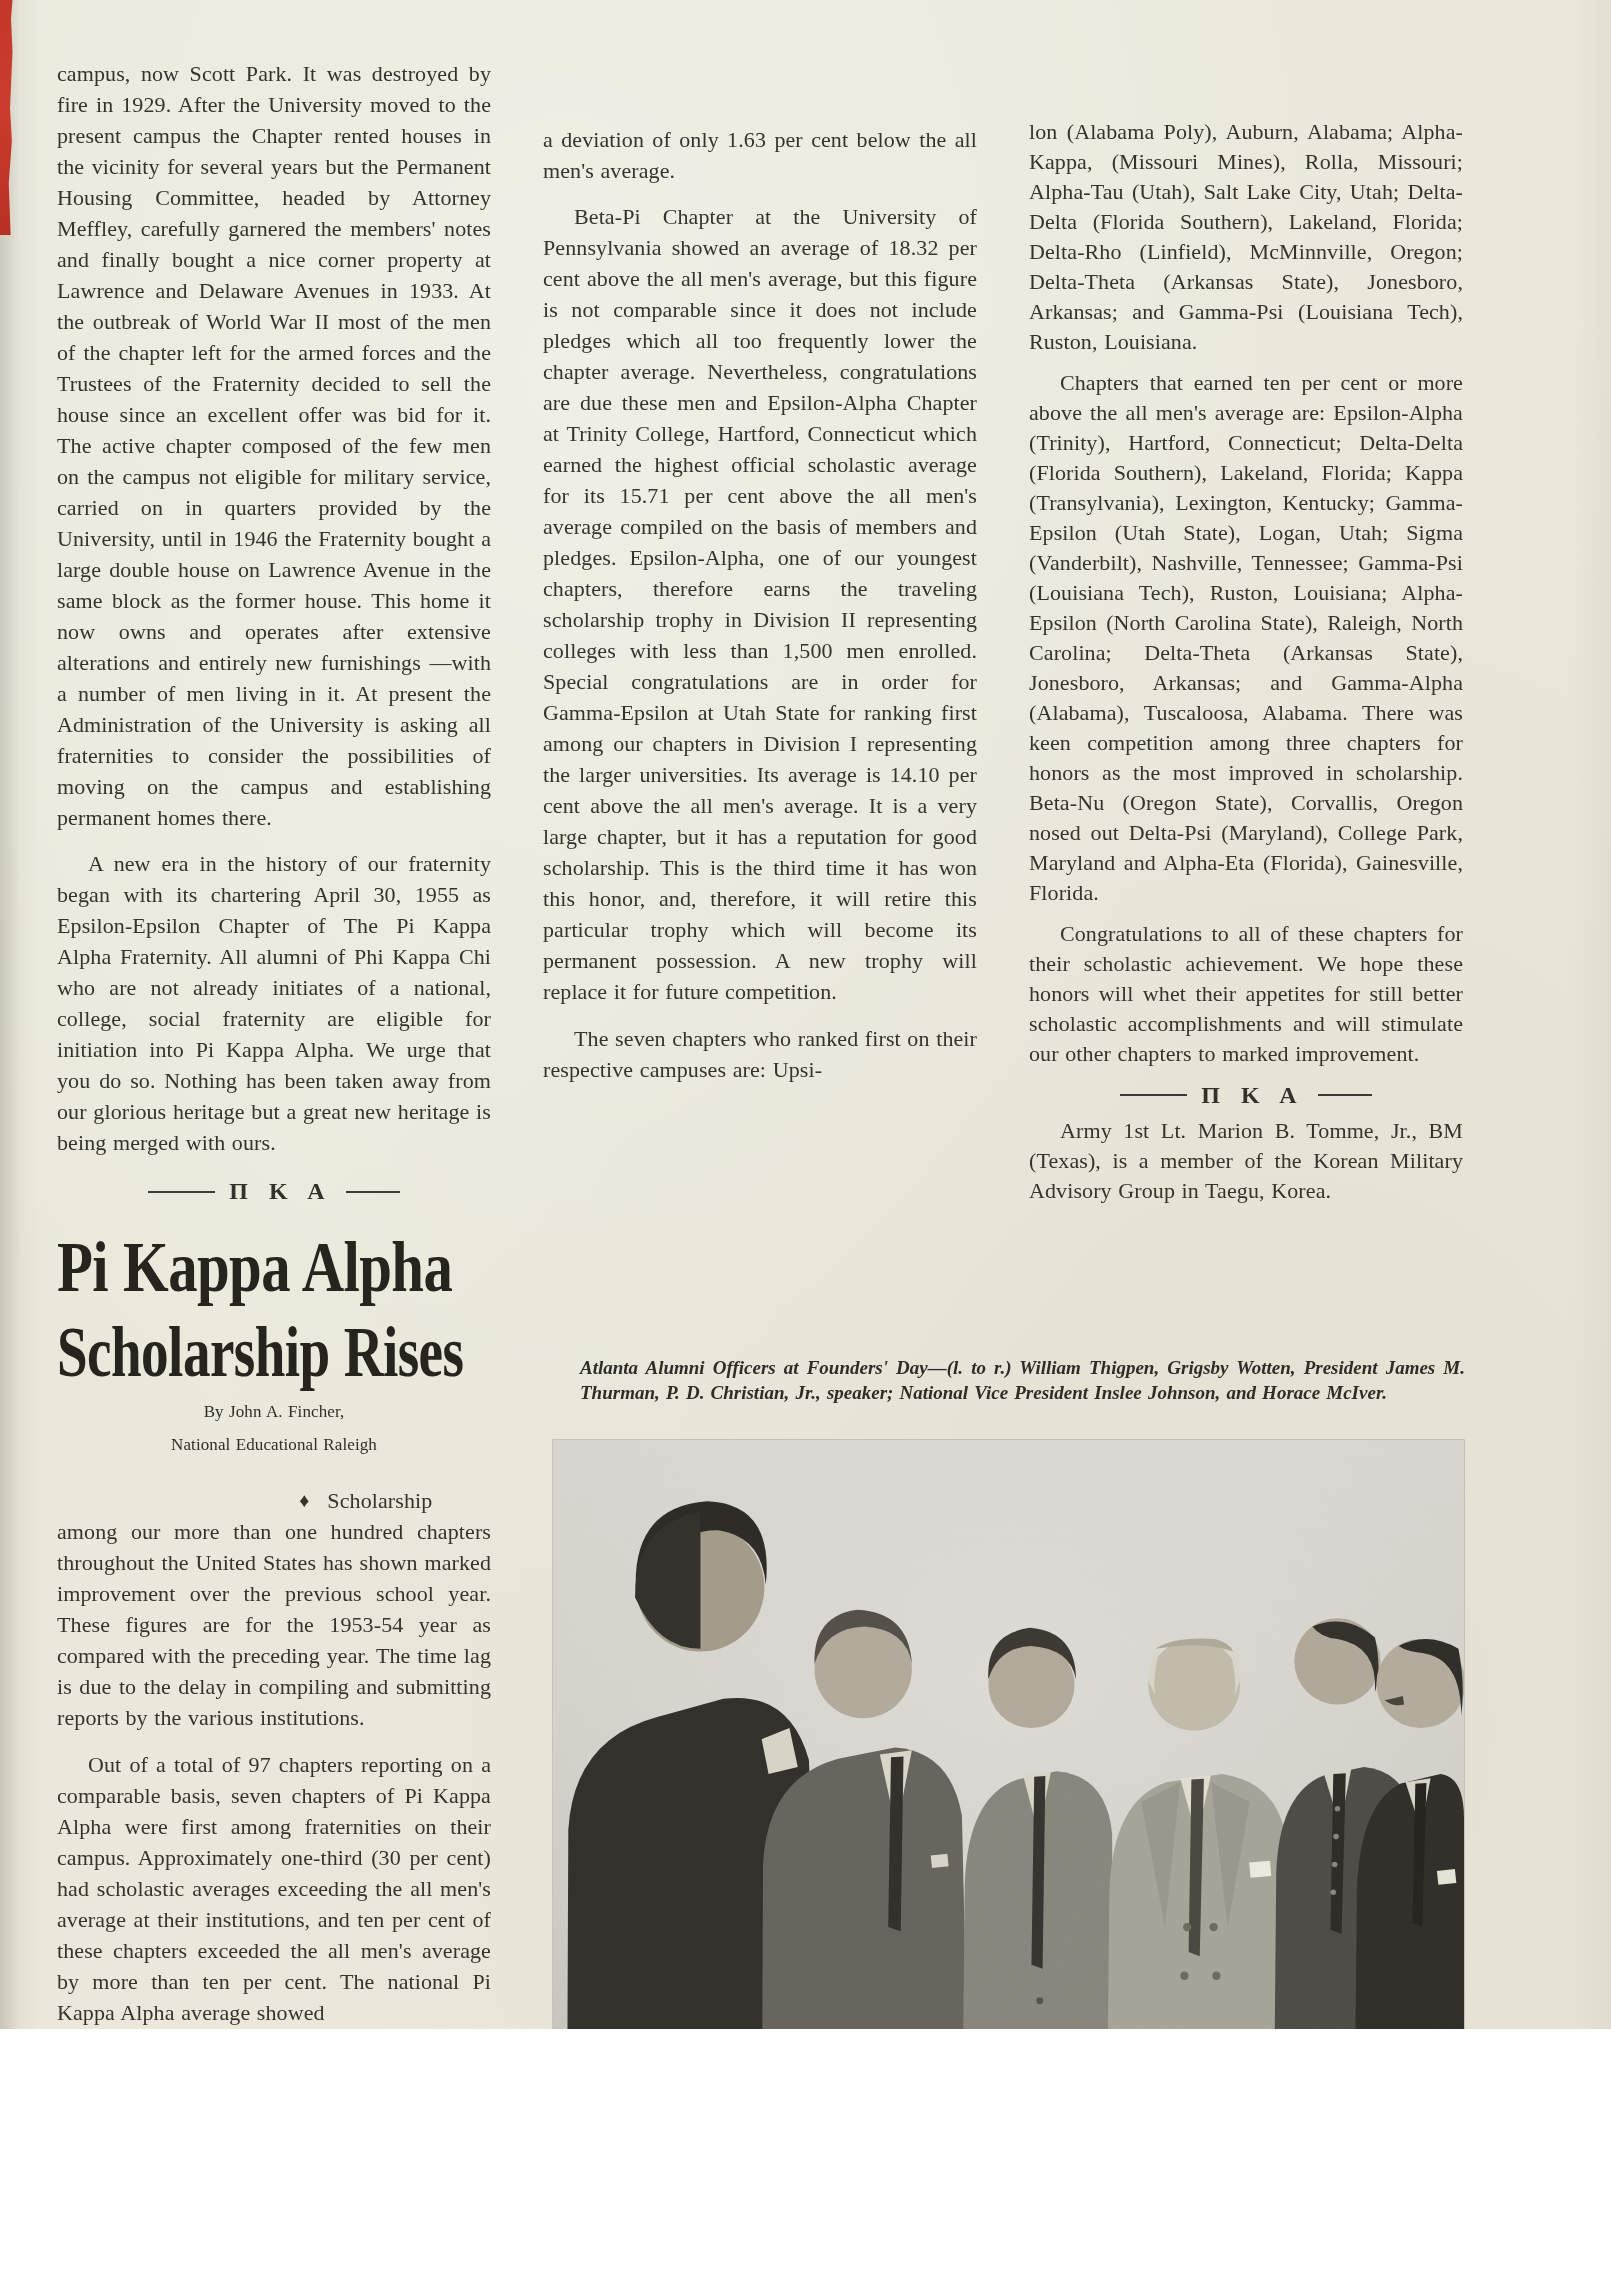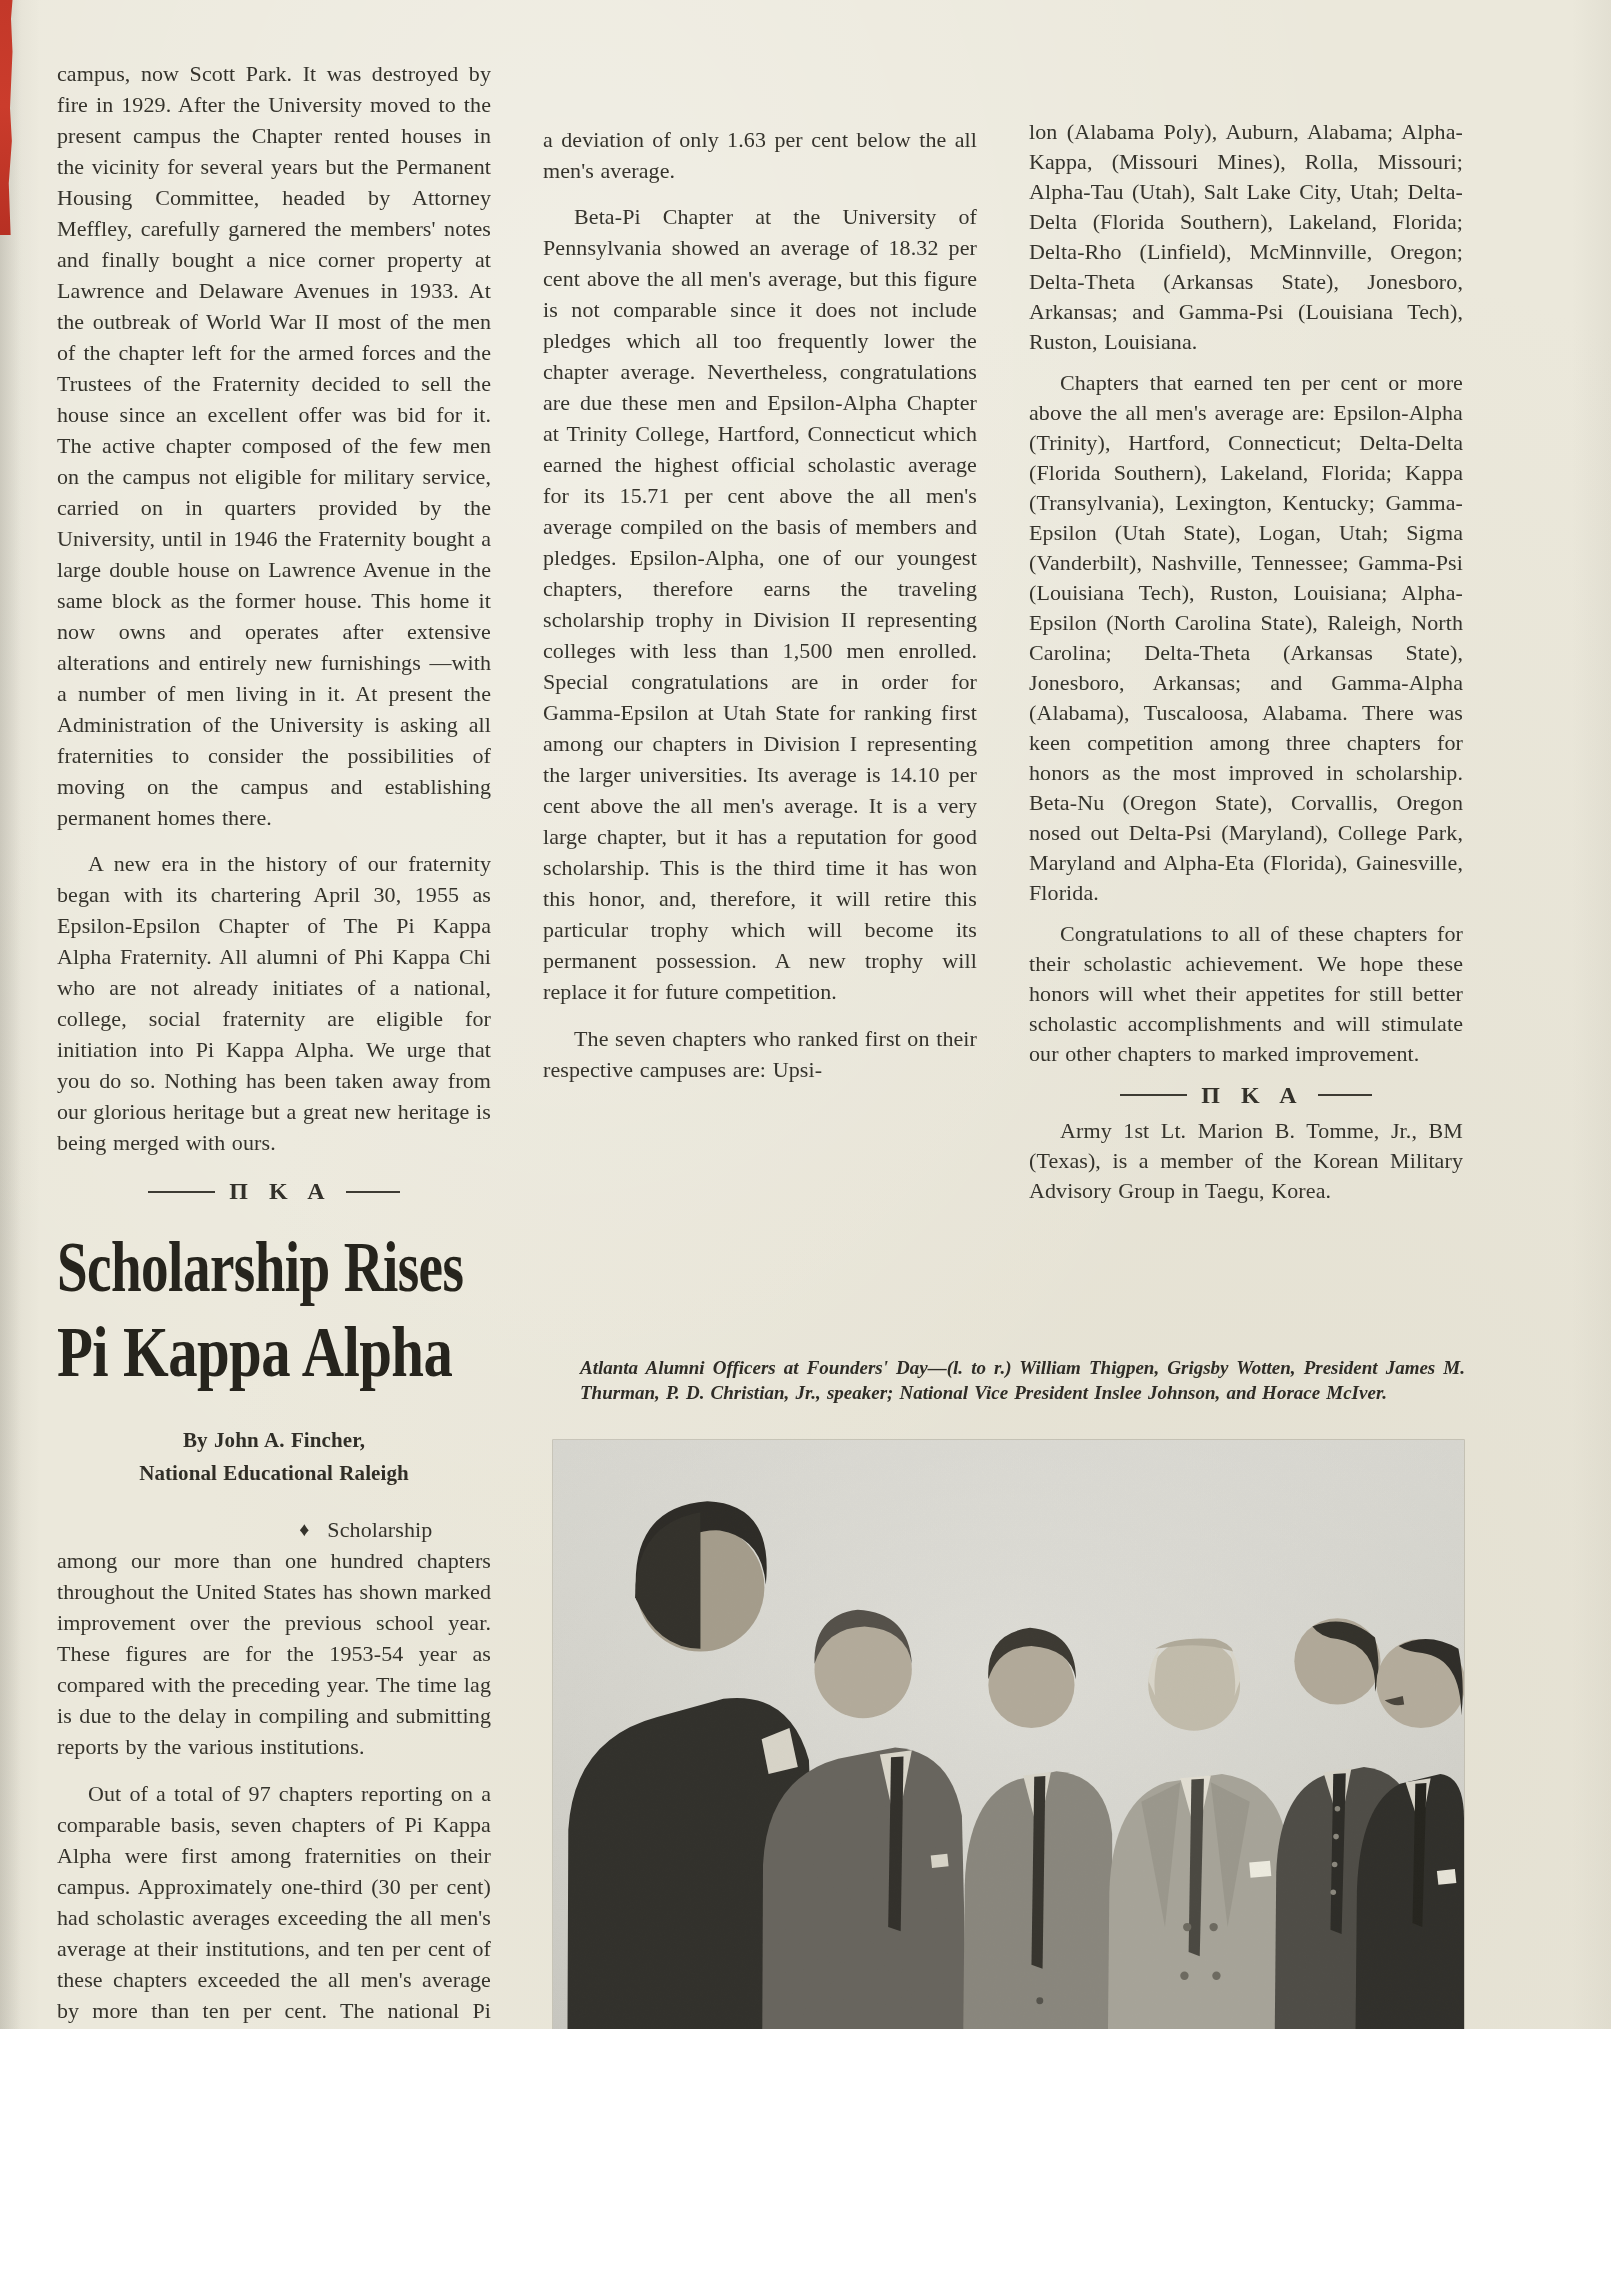--- a/index.html
+++ b/index.html
@@ -37,21 +37,21 @@
   .indent{text-indent:31px;}
   .bullet-para{text-indent:124px;}
   .bullet{display:inline-block;margin-right:11px;transform:scale(0.9);}
   .divider{display:flex;align-items:center;justify-content:center;margin:18px 28px 7px 28px;}
   .divider .rule{height:2.1px;background:#3d3b33;flex:0 0 67px;}
   .divider .rule.short{flex-basis:54px;}
   .divider .pika{margin:0 14px;font-size:24px;font-weight:bold;letter-spacing:7px;color:#33312a;white-space:nowrap;}
   .headline{margin-top:18px;color:#26241d;}
   .hl{display:inline-block;font-weight:bold;font-size:71px;line-height:85px;
       white-space:nowrap;letter-spacing:-0.7px;transform-origin:left center;}
-  .byline{margin-top:29px;text-align:center;font-weight:bold;font-size:21px;line-height:33px;color:#302e27;}
+  .byline{text-align:center;font-weight:normal;font-size:17px;line-height:33px;color:#302e27;}
   .byline-block{margin-bottom:24px;}
   .caption{
     position:absolute;left:580px;top:1355px;width:885px;
     font-weight:bold;font-style:italic;
     font-size:19px;line-height:25px;color:#2e2c26;
     text-align:justify;word-spacing:1.4px;
   }
   .photo{
     position:absolute;left:553px;top:1440px;width:911px;height:732px;
     box-shadow:0 0 0 0.7px rgba(62,60,52,0.28), 0 0 9.7px rgba(62,60,52,0.12) inset;
@@ -74,22 +74,22 @@
     <p>campus, now Scott Park. It was destroyed by fire in 1929. After the University moved to the present campus the Chapter rented houses in the vicinity for several years but the Permanent Housing Committee, headed by Attorney Meffley, carefully garnered the members' notes and finally bought a nice corner property at Lawrence and Delaware Avenues in 1933. At the outbreak of World War II most of the men of the chapter left for the armed forces and the Trustees of the Fraternity decided to sell the house since an excellent offer was bid for it. The active chapter composed of the few men on the campus not eligible for military service, carried on in quarters provided by the University, until in 1946 the Fraternity bought a large double house on Lawrence Avenue in the same block as the former house. This home it now owns and operates after extensive alterations and entirely new furnishings —with a number of men living in it. At present the Administration of the University is asking all fraternities to consider the possibilities of moving on the campus and establishing permanent homes there.</p>
     <p class="sp indent">A new era in the history of our fraternity began with its chartering April 30, 1955 as Epsilon-Epsilon Chapter of The Pi Kappa Alpha Fraternity. All alumni of Phi Kappa Chi who are not already initiates of a national, college, social fraternity are eligible for initiation into Pi Kappa Alpha. We urge that you do so. Nothing has been taken away from our glorious heritage but a great new heritage is being merged with ours.</p>
 
     <div class="divider">
       <span class="rule"></span>
       <span class="pika">Π K A</span>
       <span class="rule short"></span>
     </div>
 
     <div class="headline">
+      <div><span class="hl" style="transform: scaleX(0.827668);">Pi Kappa Alpha</span></div>
       <div><span class="hl" style="transform: scaleX(0.77608);">Scholarship Rises</span></div>
-      <div><span class="hl" style="transform: scaleX(0.827668);">Pi Kappa Alpha</span></div>
     </div>
 
     <div class="byline byline-block">
       <div>By John A. Fincher,</div>
       <div>National Educational Raleigh</div>
     </div>
 
     <p class="bullet-para"><span class="bullet">♦</span><span>Scholarship among our more than one hundred chapters throughout the United States has shown marked improvement over the previous school year. These figures are for the 1953-54 year as compared with the preceding year. The time lag is due to the delay in compiling and submitting reports by the various institutions.</span></p>
     <p class="sp indent">Out of a total of 97 chapters reporting on a comparable basis, seven chapters of Pi Kappa Alpha were first among fraternities on their campus. Approximately one-third (30 per cent) had scholastic averages exceeding the all men's average at their institutions, and ten per cent of these chapters exceeded the all men's average by more than ten per cent. The national Pi Kappa Alpha average showed</p>
   </div>

